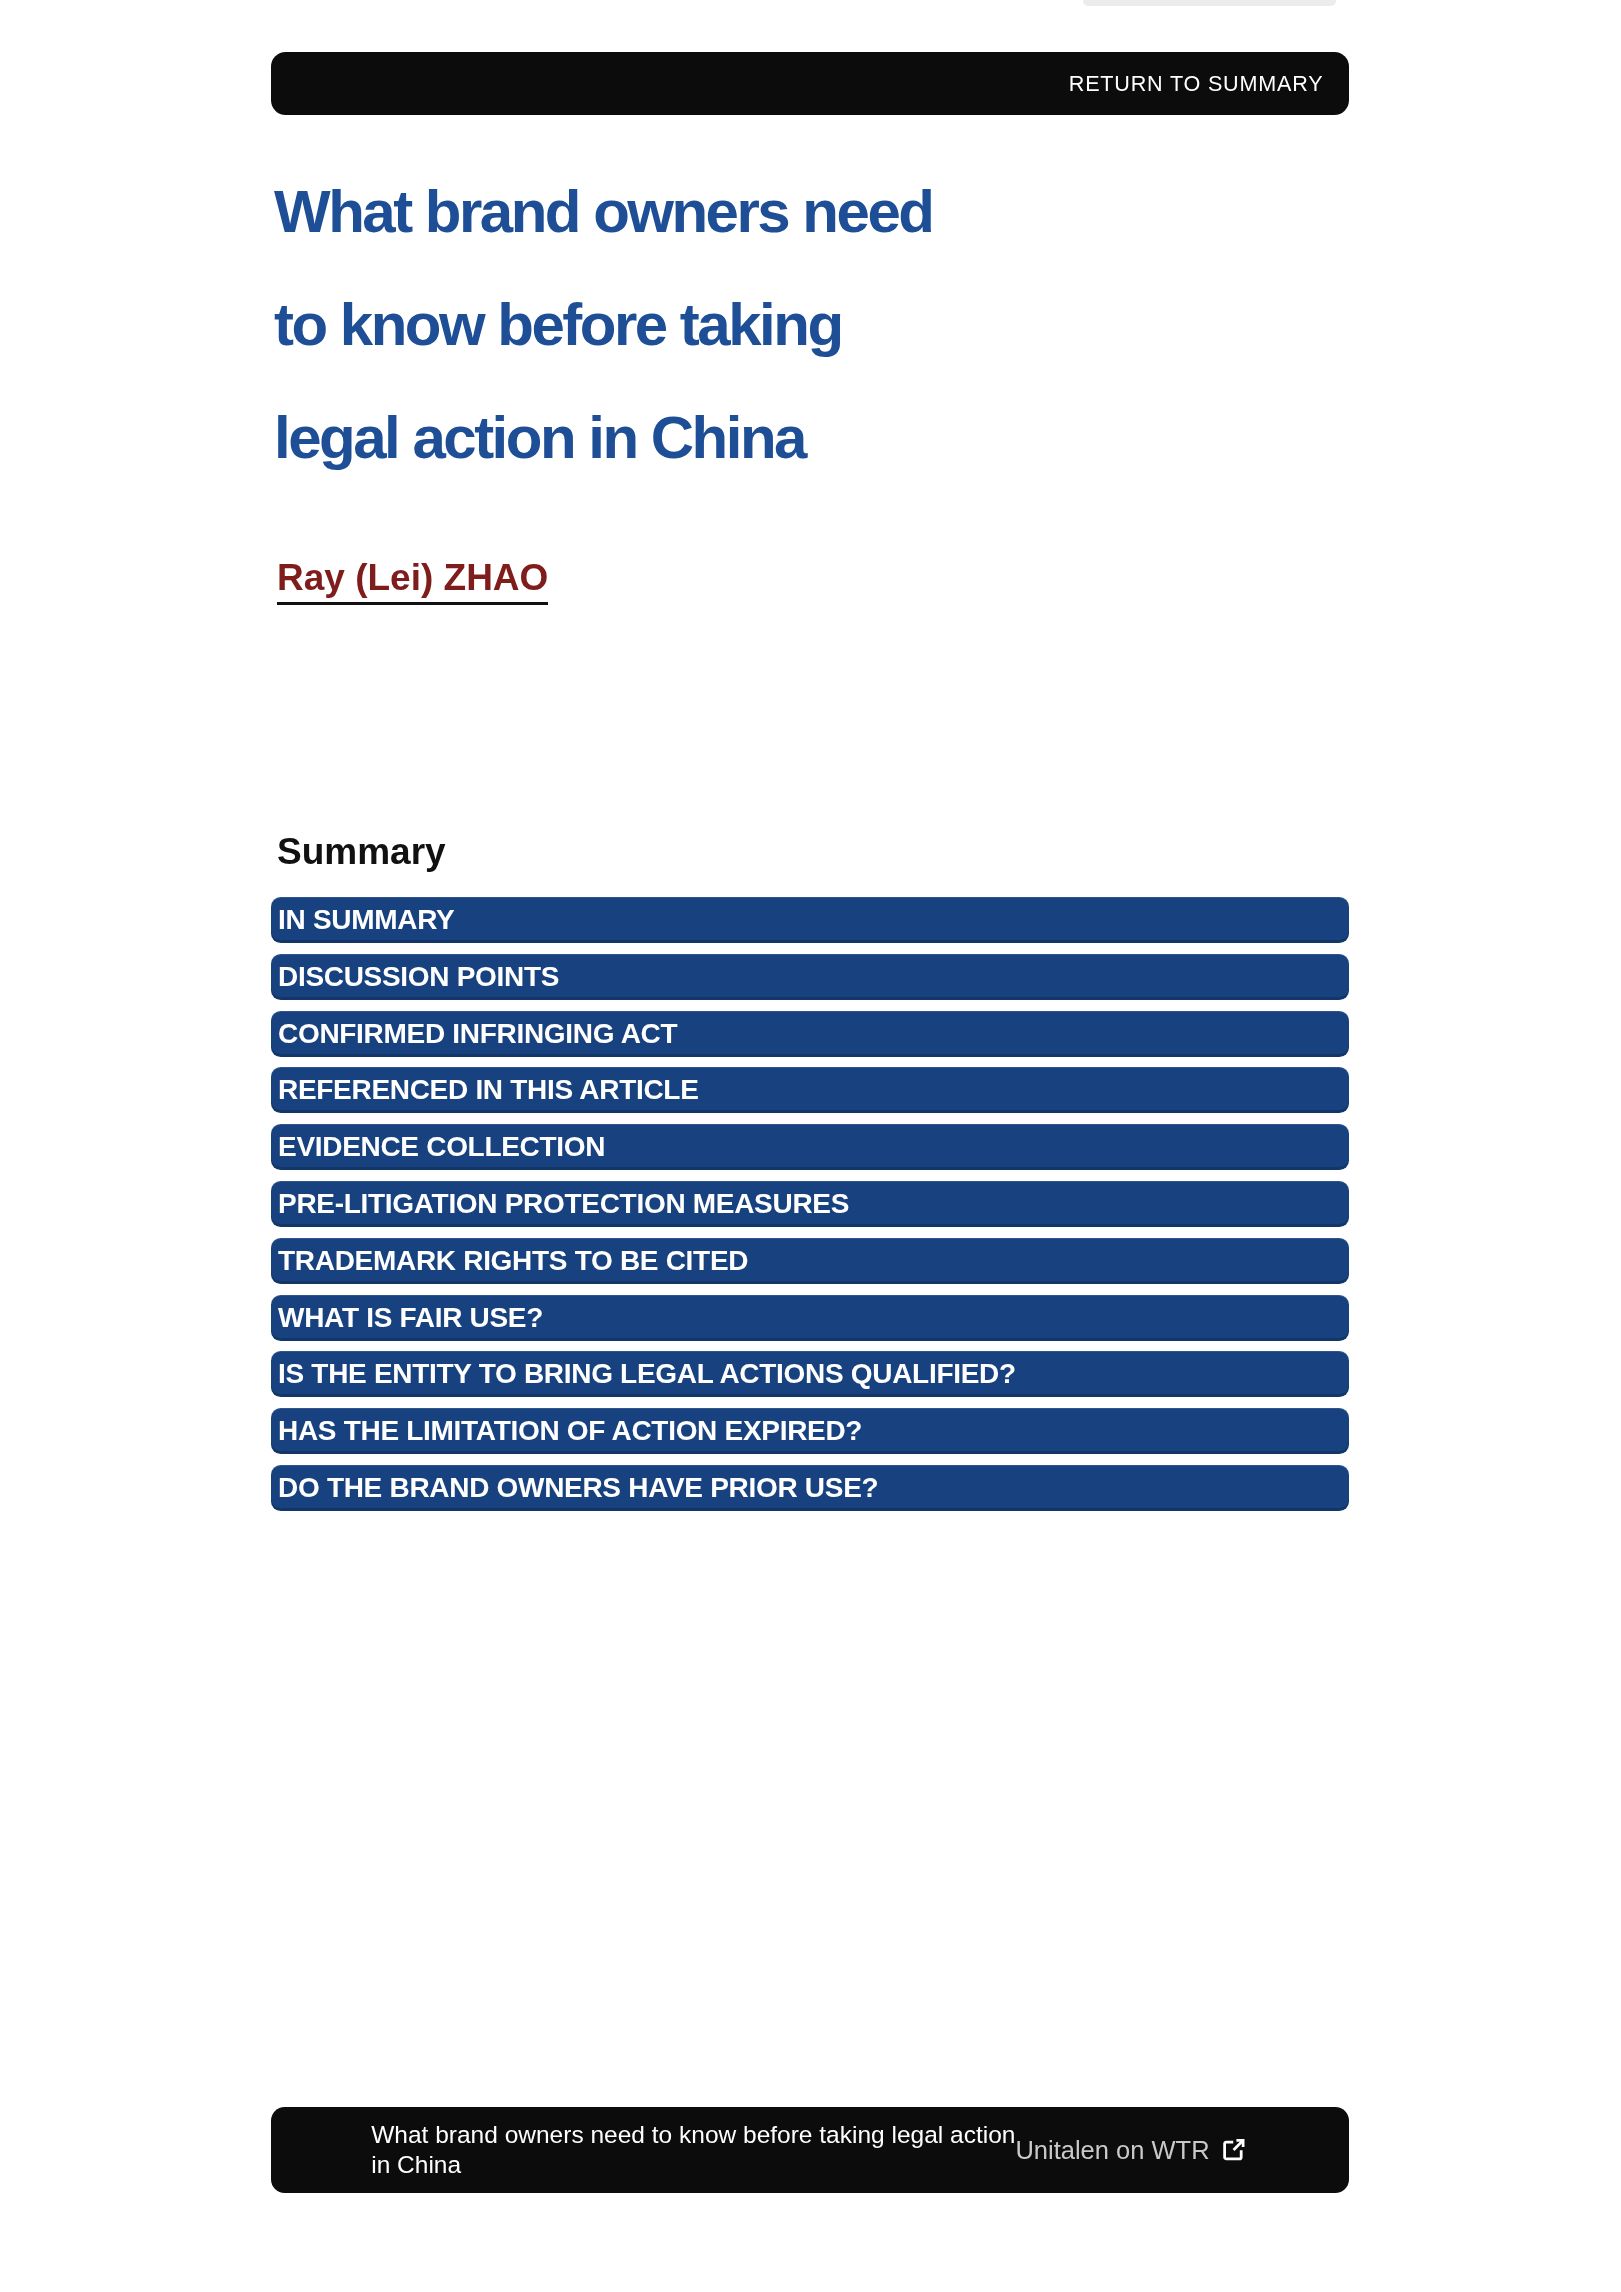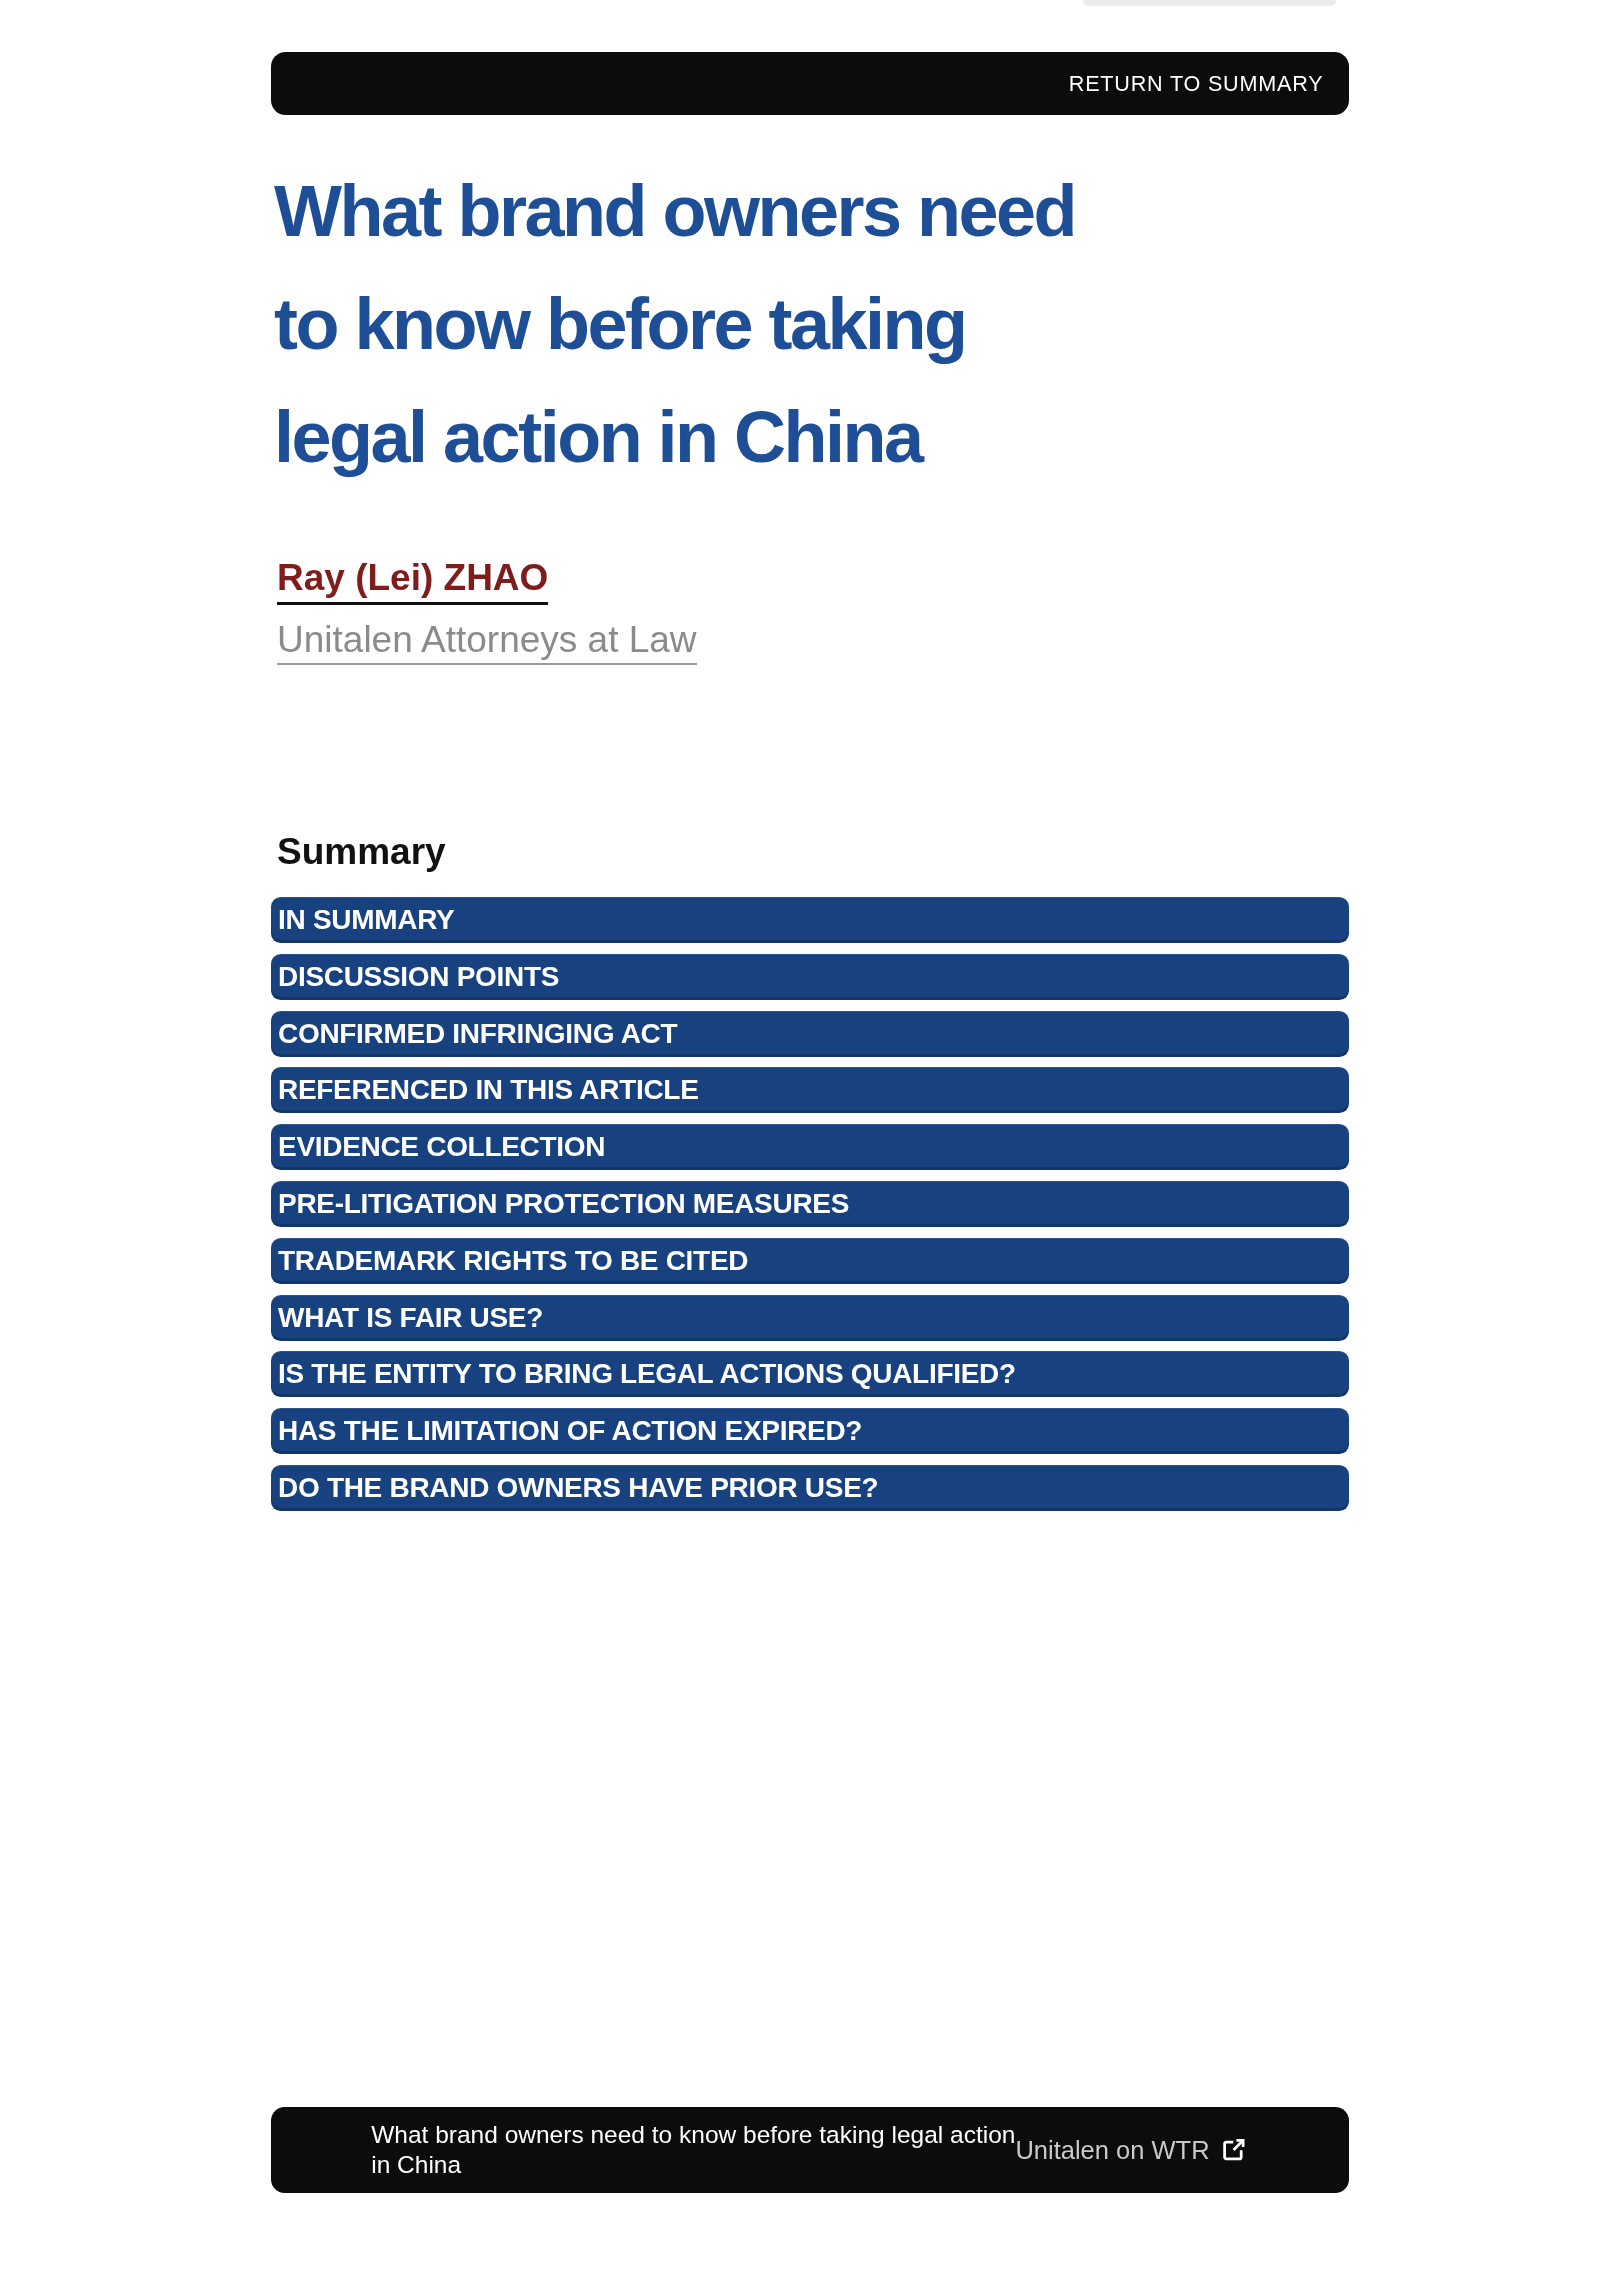--- a/index.html
+++ b/index.html
@@ -46,21 +46,21 @@
     letter-spacing: 0.8px;
     font-weight: 400;
   }
   .page-title {
     position: absolute;
     top: 155px;
     left: 274px;
     width: 1117px;
     color: var(--title-blue, #1e4f96);
     font-weight: 700;
-    font-size: 72px;
+    font-size: 60px;
     line-height: 113px;
     letter-spacing: -2.5px;
   }
   .page-title div { white-space: nowrap; }
   .author-block {
     position: absolute;
     top: 557px;
     left: 277px;
   }
   .author-name {
@@ -163,23 +163,20 @@
 
   <div class="page-title">
     <div>What brand owners need</div>
     <div>to know before taking</div>
     <div>legal action in China</div>
   </div>
 
   <div class="author-block">
     <div>
       <span class="author-name">Ray (Lei) ZHAO</span>
-    </div>
-    <div class="author-firm-row">
-      <span class="author-firm">Unitalen Attorneys at Law</span>
     </div>
   </div>
 
   <div class="summary-heading">Summary</div>
 
   <div class="summary-list">
 
   <div class="summary-item">
         <span>IN SUMMARY</span>
       </div>

